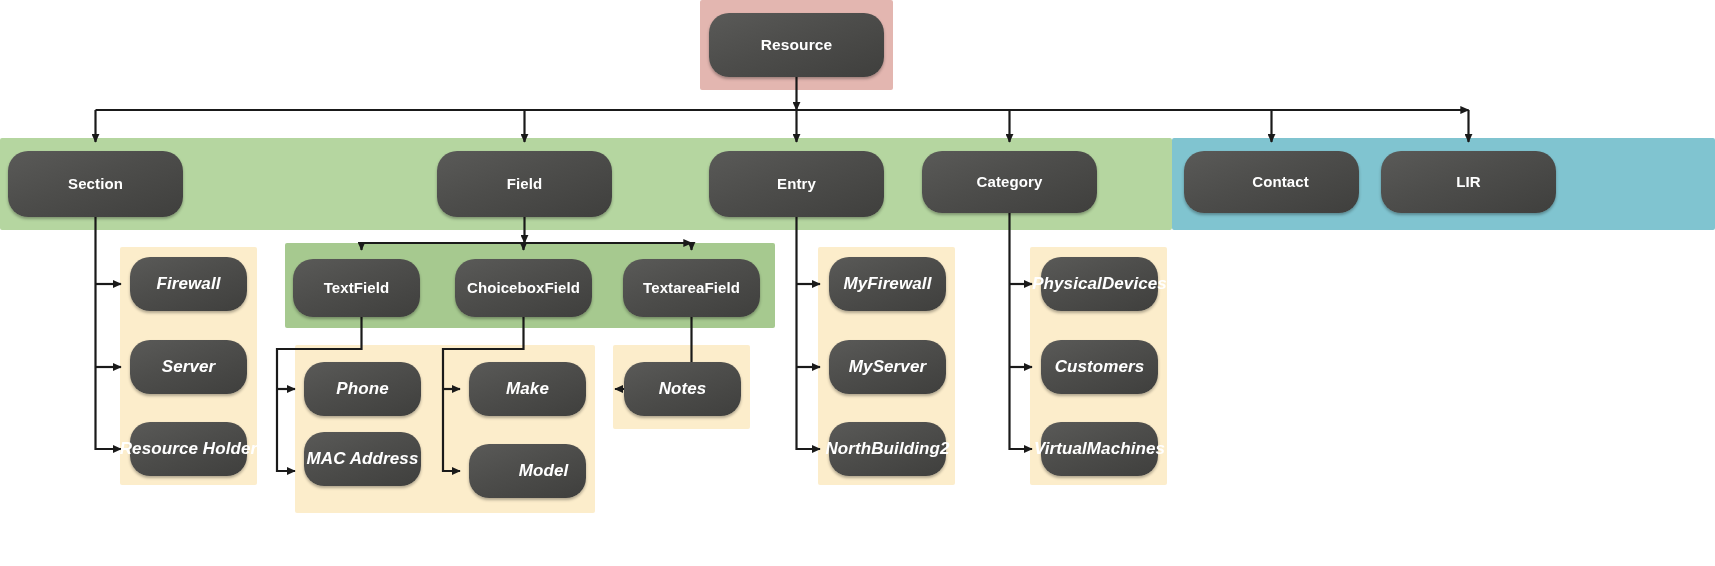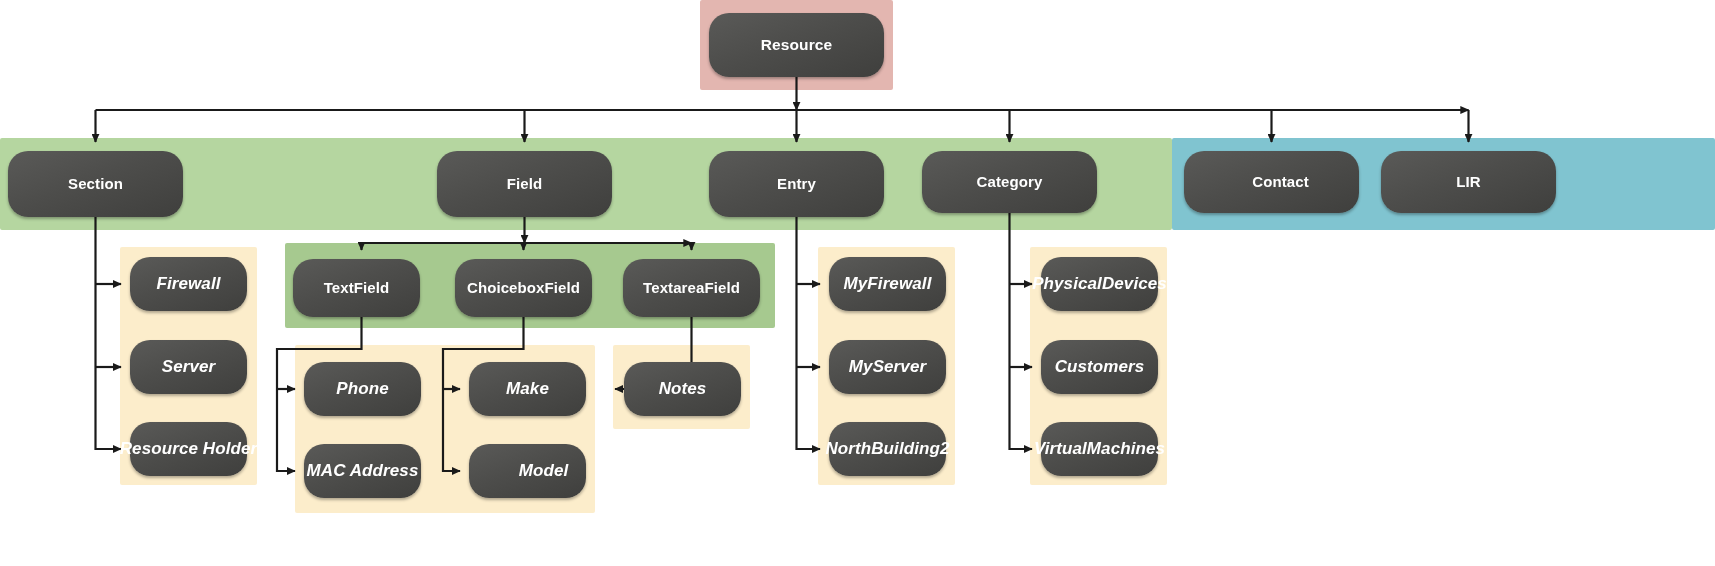--- a/index.html
+++ b/index.html
@@ -123,21 +123,21 @@
       </div>
       <div class="node lvl4" style="left: 130px; top: 340px; width: 117px; height: 54px;">
         <span>Server</span>
       </div>
       <div class="node lvl4" style="left: 130px; top: 422px; width: 117px; height: 54px; text-align: center;">
         <span>Resource Holder</span>
       </div>
       <div class="node lvl4" style="left: 304px; top: 362px; width: 117px; height: 54px;">
         <span>Phone</span>
       </div>
-      <div class="node lvl4" style="left: 304px; top: 444px; width: 117px; height: 54px;">
+      <div class="node lvl4" style="left: 304px; top: 432px; width: 117px; height: 54px;">
         <span>MAC Address</span>
       </div>
       <div class="node lvl4" style="left: 469px; top: 362px; width: 117px; height: 54px;">
         <span>Make</span>
       </div>
       <div class="node lvl4" style="left: 469px; top: 444px; width: 117px; height: 54px; padding-left: 38px;">
         <span>Model</span>
       </div>
       <div class="node lvl4" style="left: 624px; top: 362px; width: 117px; height: 54px;">
         <span>Notes</span>

